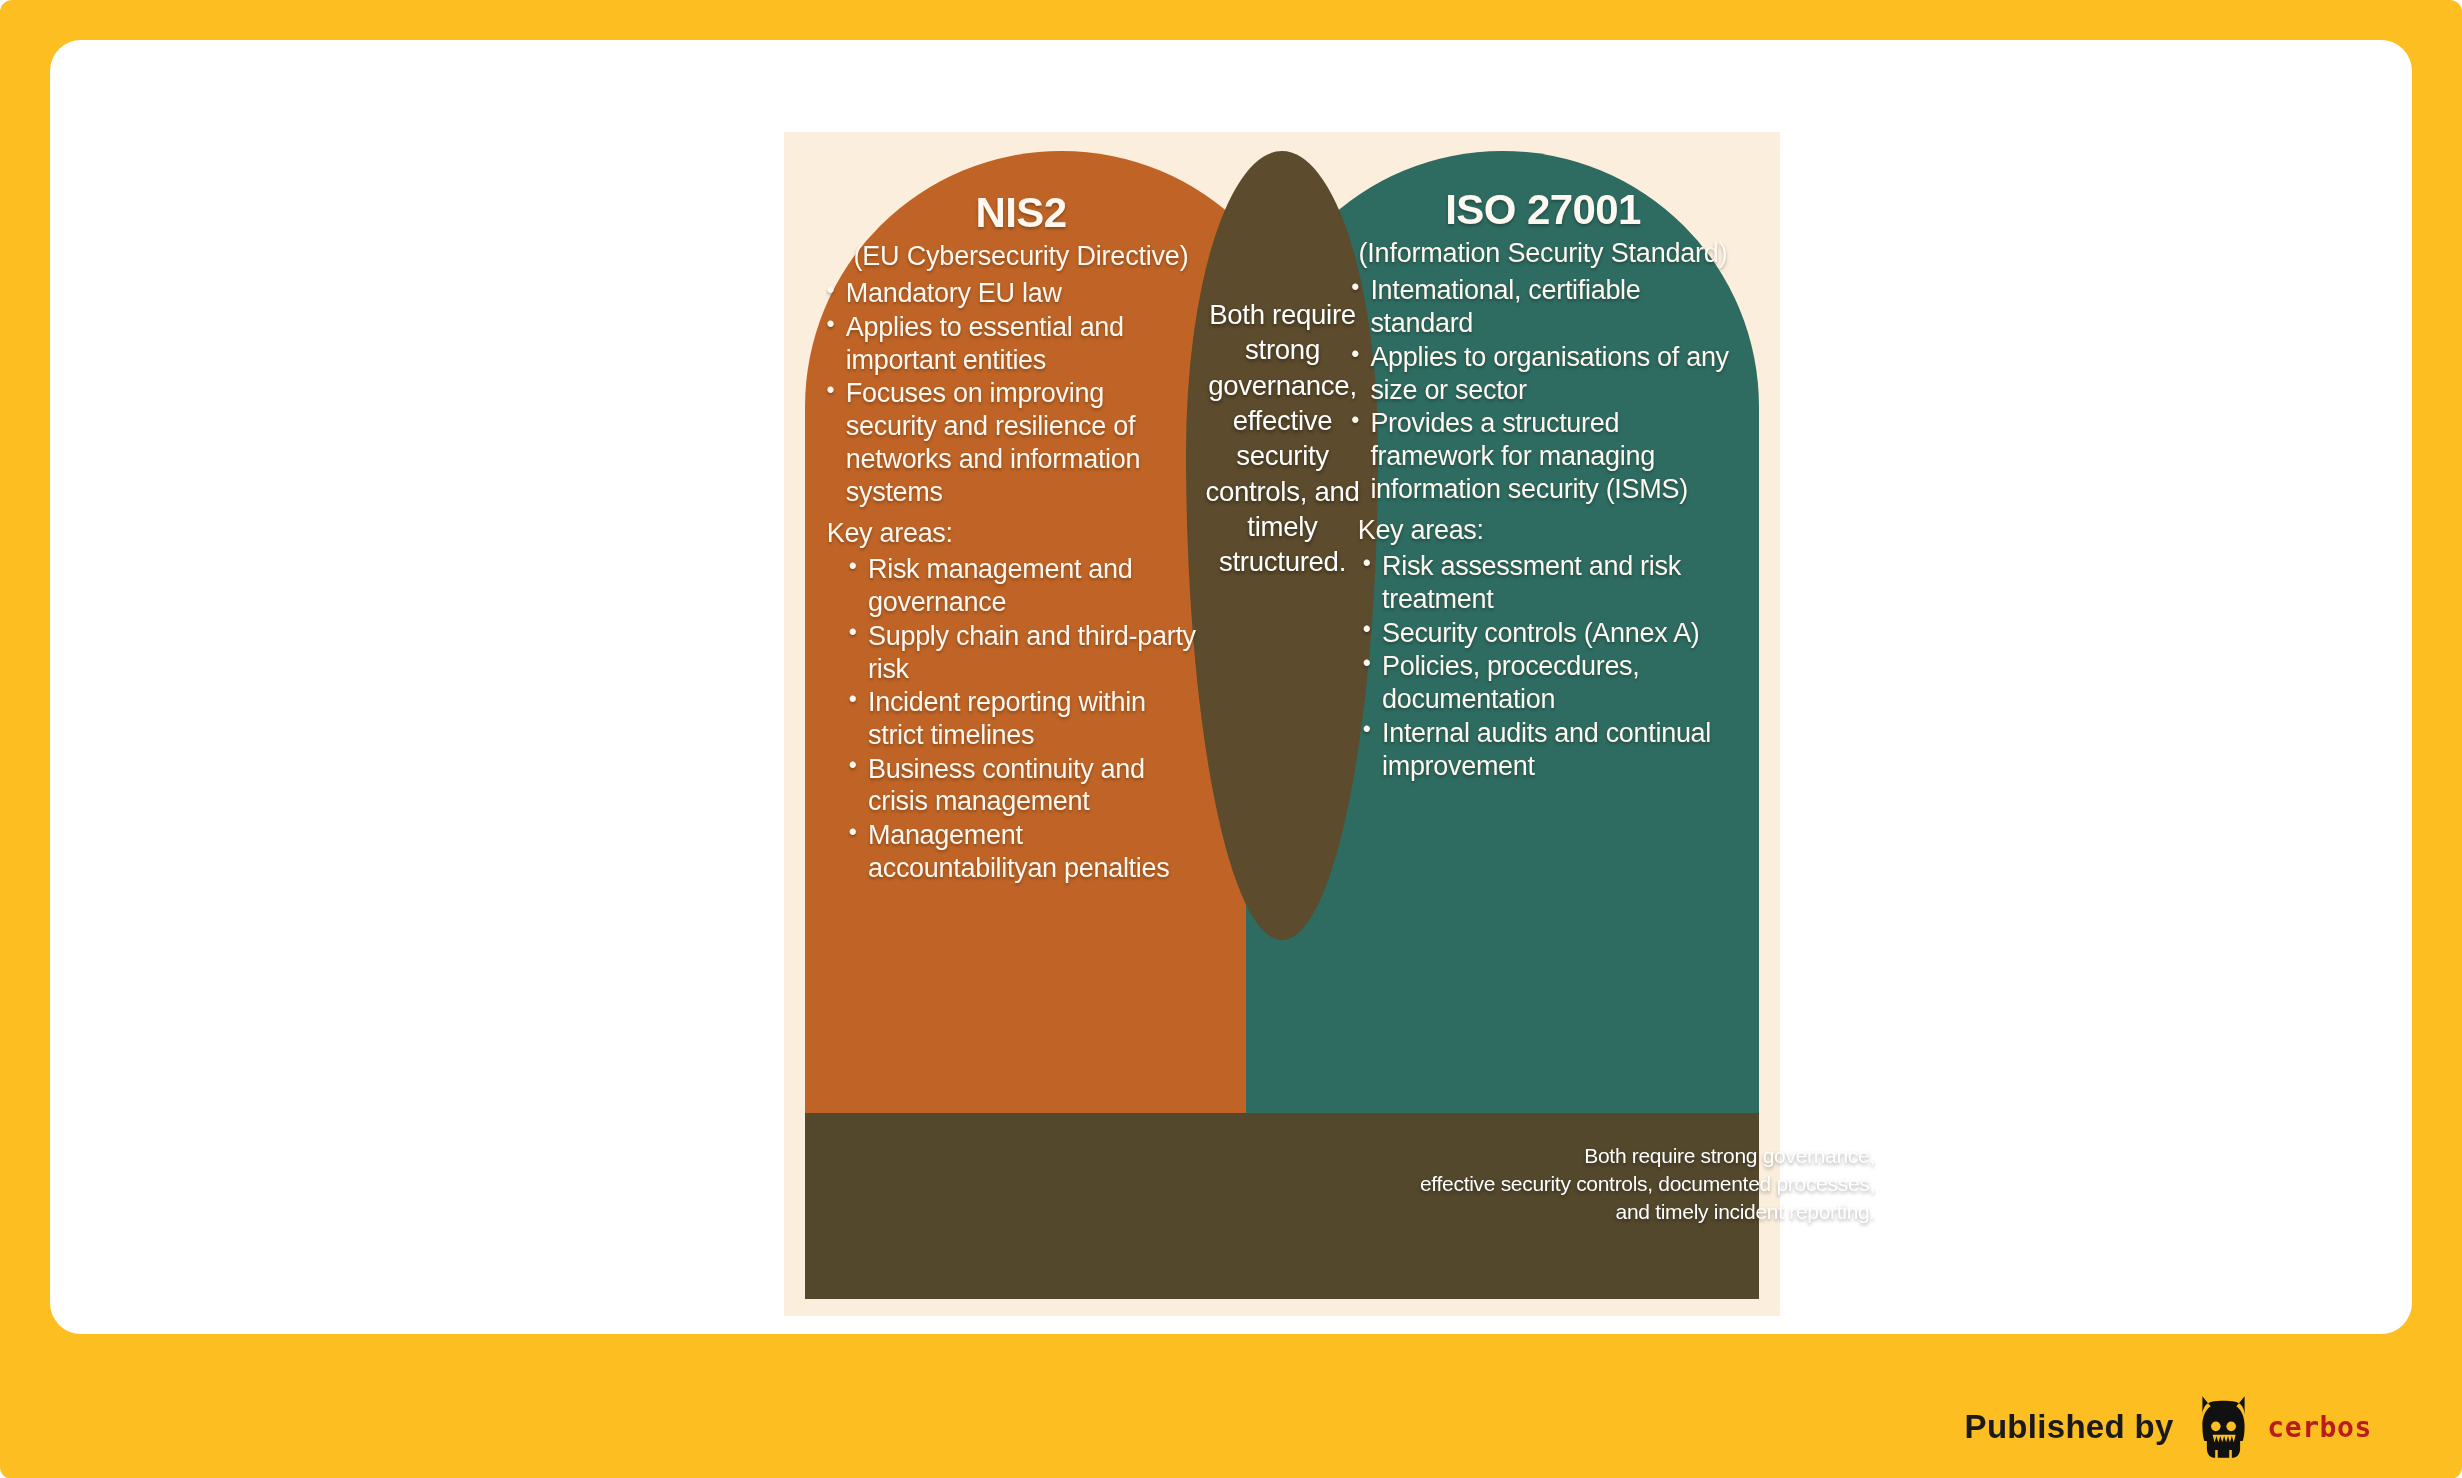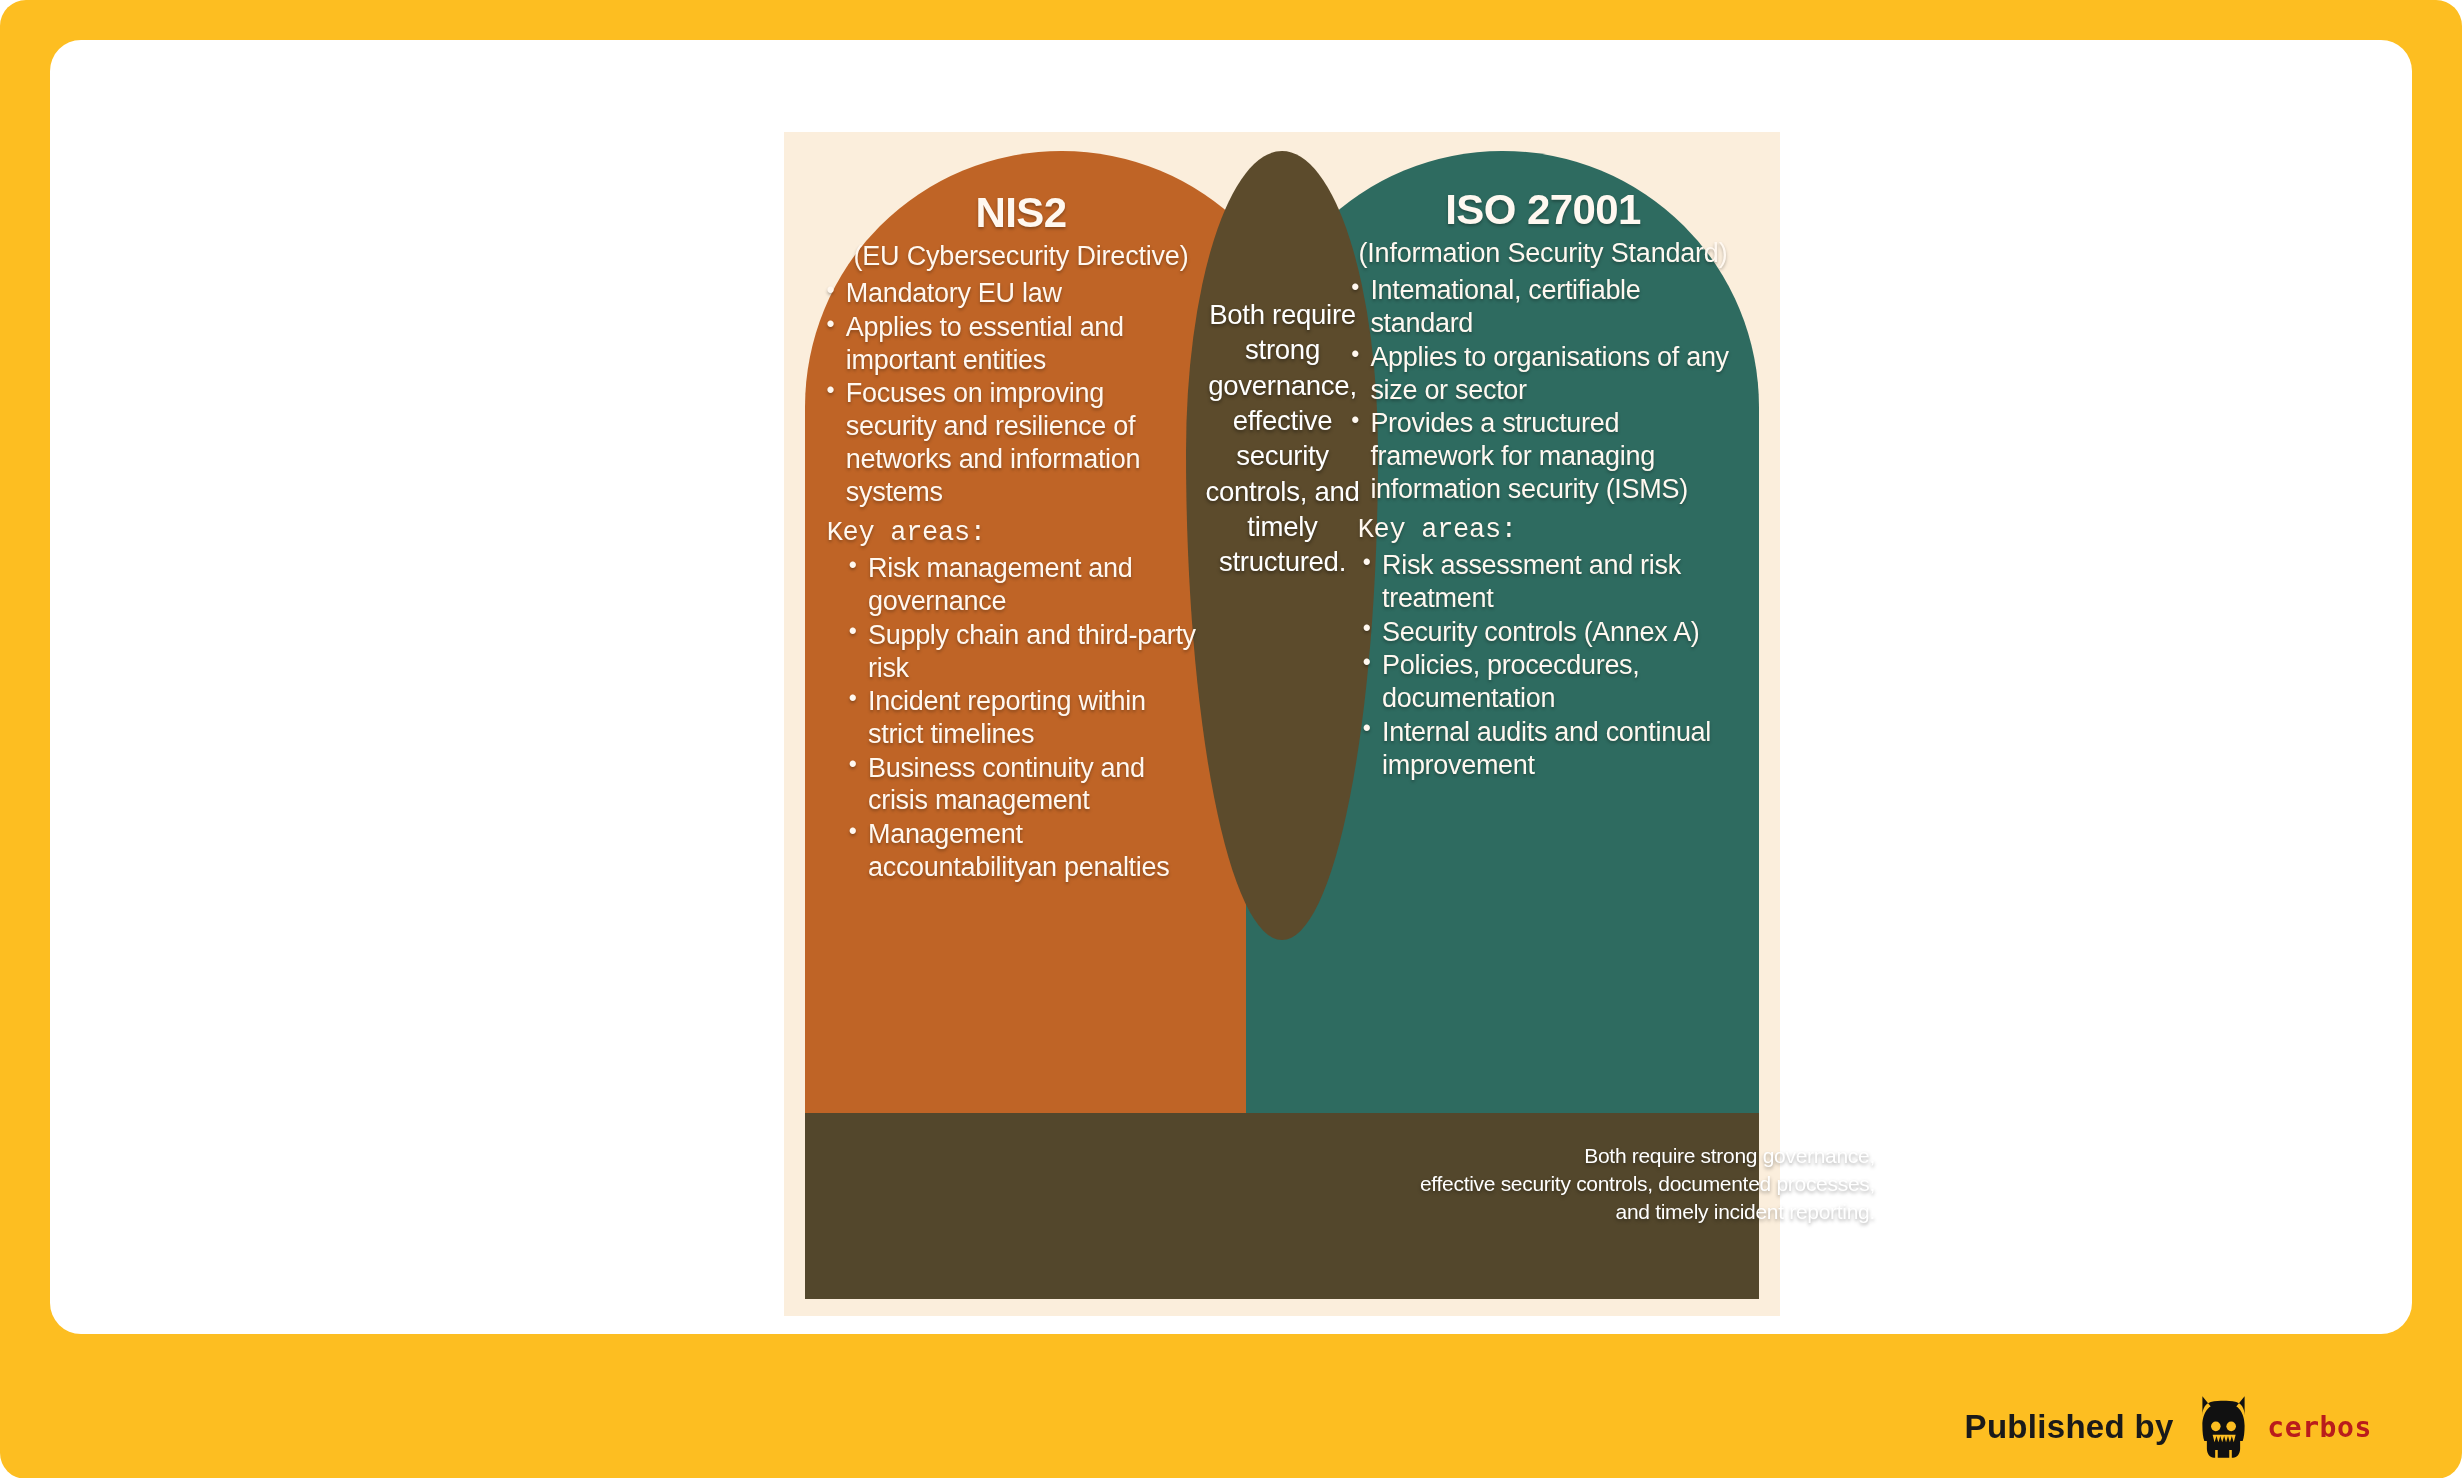--- a/index.html
+++ b/index.html
@@ -14,21 +14,21 @@
     font-family: "Liberation Sans", sans-serif;
   }
 
   
   #frame {
     position: absolute;
     left: 0; top: 0;
     width: 2462px;
     height: 1479px;
     background: #FDBE21;
-    border-radius: 26px;
+    border-radius: 12px;
     box-sizing: border-box;
   }
 
   
   #card {
     position: absolute;
     left: 50px;
     top: 40px;
     width: 2362px;
     height: 1294px;
@@ -180,21 +180,20 @@
     font-size: 23px;
   }
   .lvl1 { margin-top: 14px; }
   .col.left  .lvl1 { margin-left: 3.8px;  width: 378px; }
   .col.right .lvl1 { margin-left: 6.4px; width: 386px; }
 
   .key-label {
     font-size: 27px;
     margin-top: 9px;
     letter-spacing: -0.3px;
-    font-family: Liberation Mono, monospace;
   }
   .col.left  .key-label { margin-left: 7.7px; }
   .col.right .key-label { margin-left: 16.7px; }
 
   .lvl2 { margin-top: 6.4px; font-size: 26px; }
   .col.left  .lvl2 { margin-left: 26px; width: 359px; }
   .col.right .lvl2 { margin-left: 18px; width: 374px; }
 
   
   #overlap-text {

